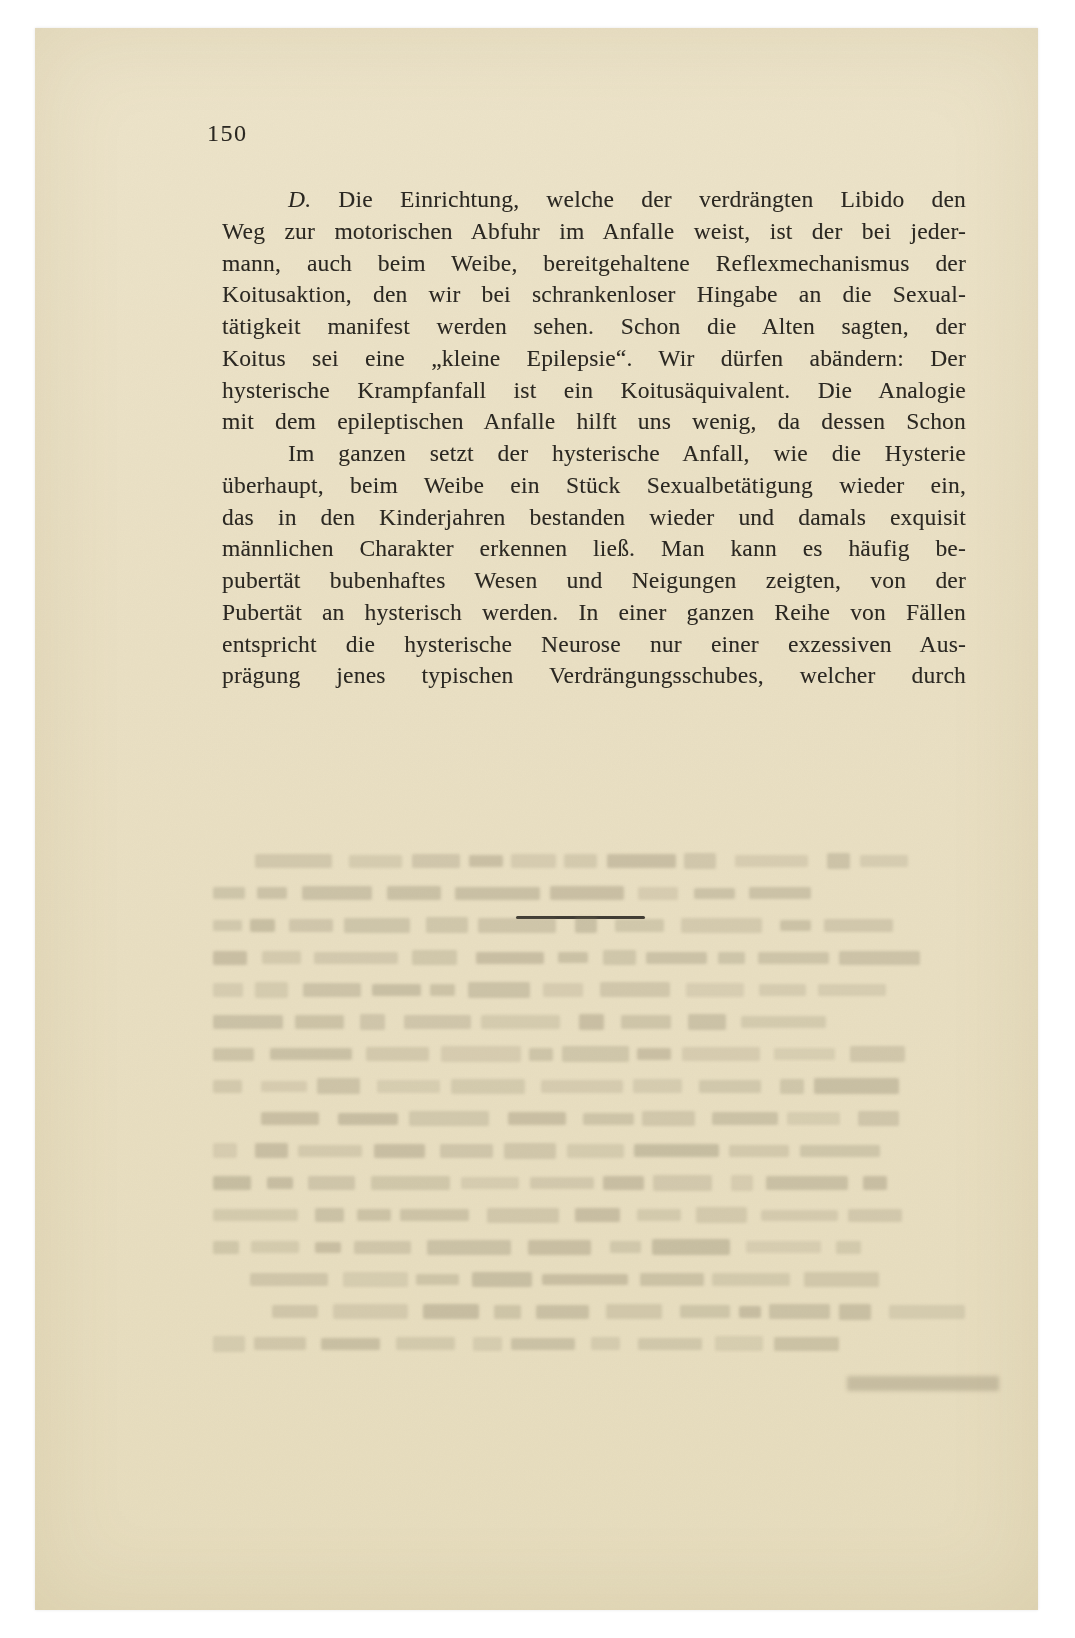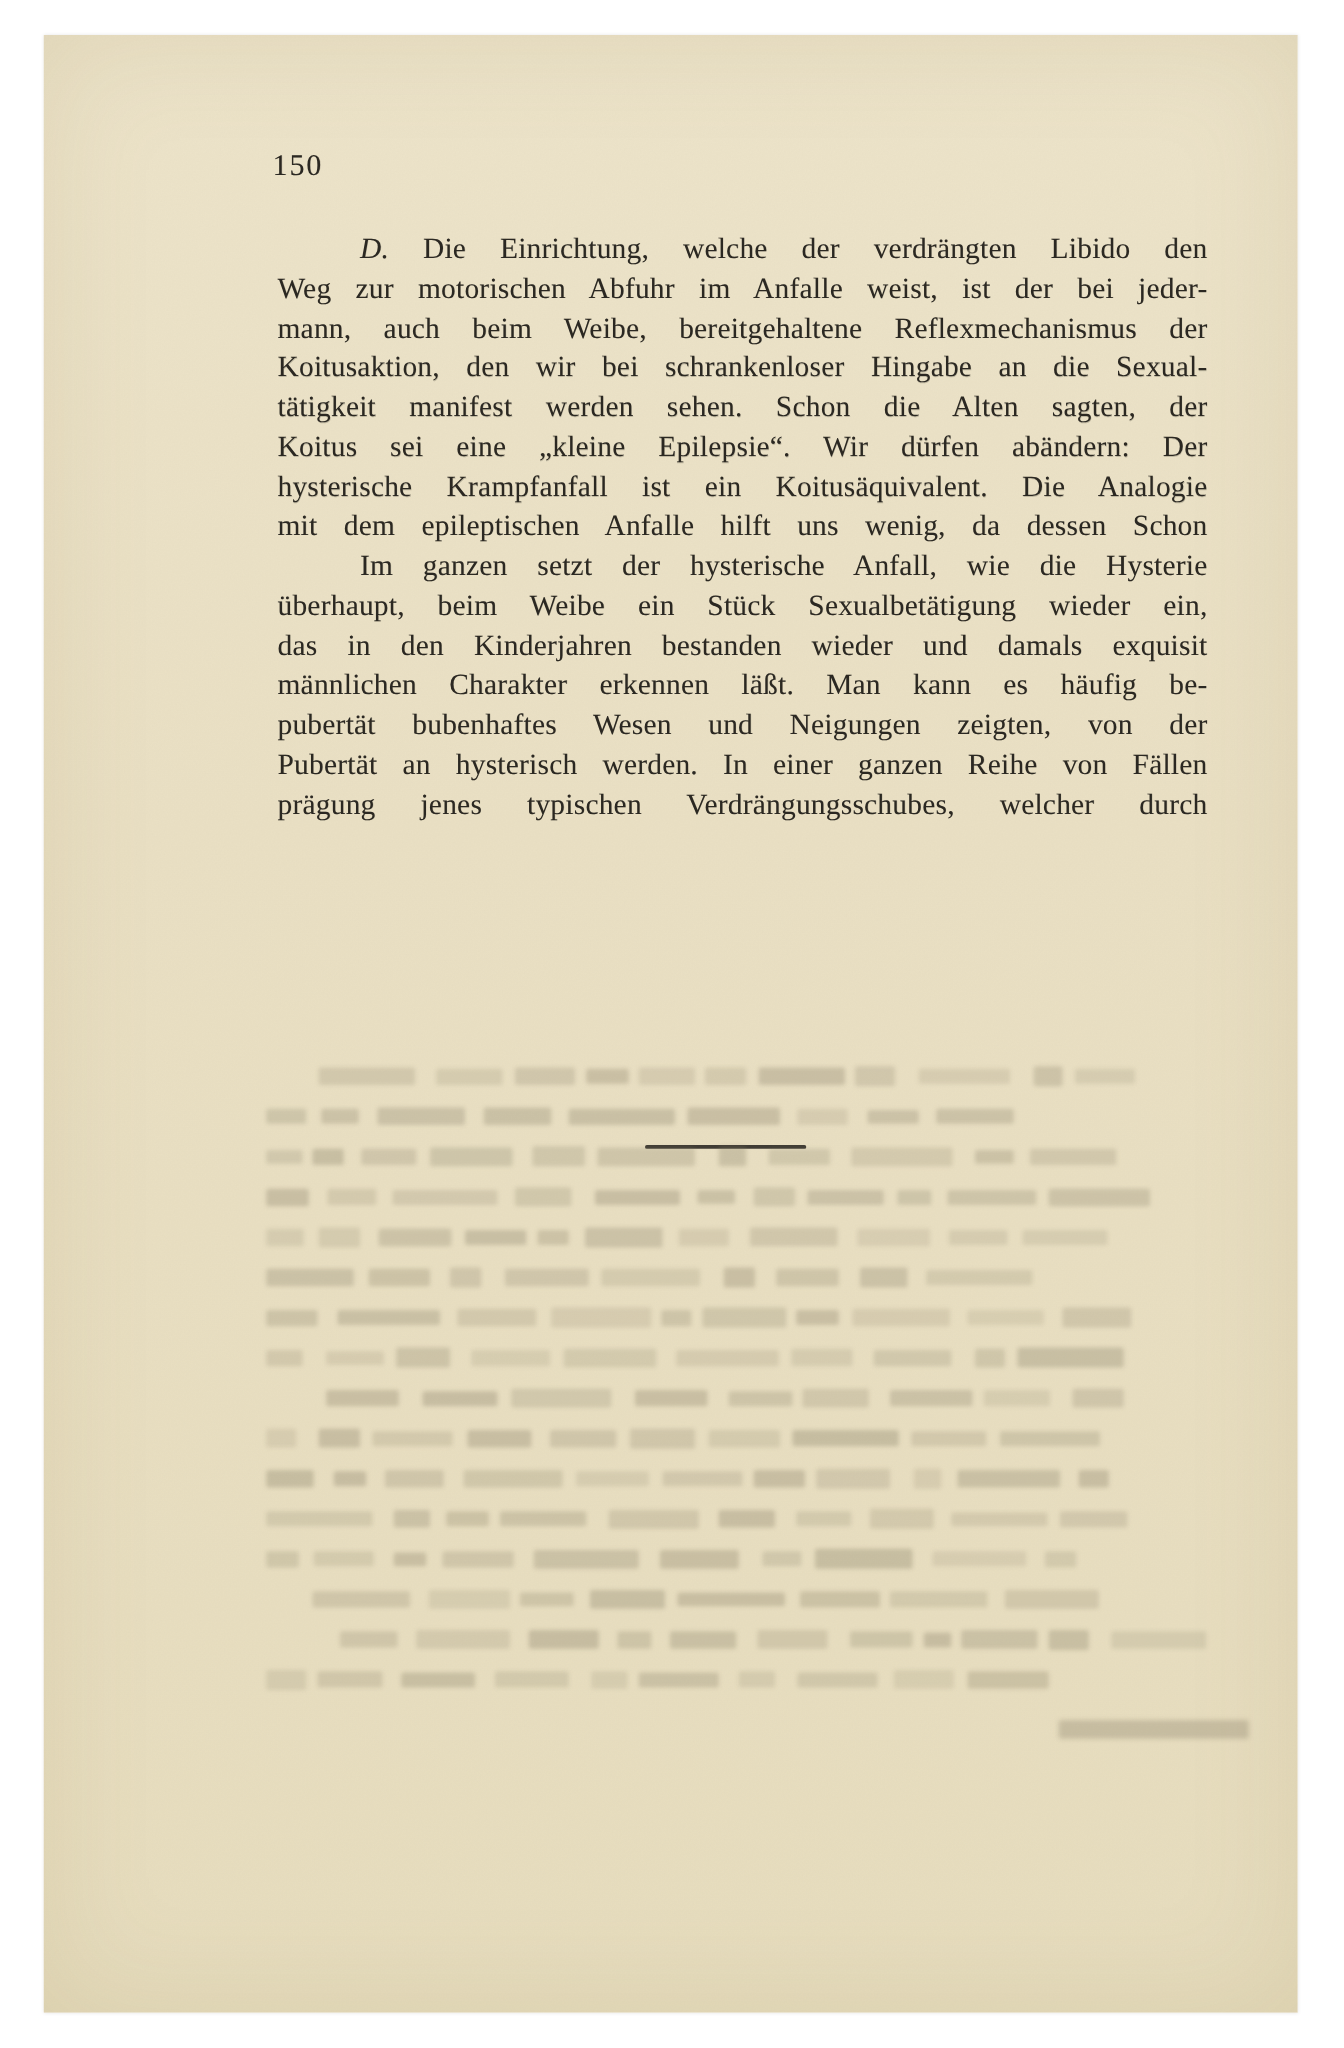--- a/index.html
+++ b/index.html
@@ -7,21 +7,21 @@
     width:1075px;height:1638px;position:relative;overflow:hidden;
     background:#ffffff;
     font-family:"Liberation Serif","DejaVu Serif",serif;
   }
   .page{
     position:absolute;left:35px;top:28px;width:1003px;height:1582px;
     background:linear-gradient(180deg,#EDE4CA 0%,#EAE0C4 40%,#E7DDBE 100%);
     box-shadow:inset 0 0 90px rgba(148,124,72,0.14), 0 0 3px rgba(0,0,0,0.10);
   }
   .pagenum{
-    position:absolute;left:183px;top:92px;
+    position:absolute;left:172px;top:92px;
     font-size:24px;color:#2B2822;letter-spacing:1.5px;
     text-shadow:0.3px 0.3px 0 rgba(43,40,34,0.25);
   }
   .text-block{
     position:absolute;left:187px;top:156px;width:744px;
     font-size:23.5px;line-height:31.75px;color:#2B2822;
     letter-spacing:0.2px;
     text-shadow:0.3px 0.3px 0 rgba(43,40,34,0.22);
   }
   .line{min-height:31.75px;}
@@ -69,23 +69,24 @@
       <div class="line just">Weg zur motorischen Abfuhr im Anfalle weist, ist der bei jeder-</div>
       <div class="line just">mann, auch beim Weibe, bereitgehaltene Reflexmechanismus der</div>
       <div class="line just">Koitusaktion, den wir bei schrankenloser Hingabe an die Sexual-</div>
       <div class="line just">tätigkeit manifest werden sehen. Schon die Alten sagten, der</div>
       <div class="line just">Koitus sei eine „kleine Epilepsie“. Wir dürfen abändern: Der</div>
       <div class="line just">hysterische Krampfanfall ist ein Koitusäquivalent. Die Analogie</div>
       <div class="line just">mit dem epileptischen Anfalle hilft uns wenig, da dessen Schon</div>
       <div class="line just indent">Im ganzen setzt der hysterische Anfall, wie die Hysterie</div>
       <div class="line just">überhaupt, beim Weibe ein Stück Sexualbetätigung wieder ein,</div>
       <div class="line just">das in den Kinderjahren bestanden wieder und damals exquisit</div>
-      <div class="line just">männlichen Charakter erkennen läßt. Man kann es häufig be-</div>
+      <div class="line just">männlichen Charakter erkennen ließ. Man kann es häufig be-</div>
       <div class="line just">pubertät bubenhaftes Wesen und Neigungen zeigten, von der</div>
       <div class="line just">Pubertät an hysterisch werden. In einer ganzen Reihe von Fällen</div>
+      <div class="line just">entspricht die hysterische Neurose nur einer exzessiven Aus-</div>
       <div class="line just">prägung jenes typischen Verdrängungsschubes, welcher durch</div>
     </div>
 
   <div class="rule"></div>
 
   <div class="bleed" id="bleed">
       <div class="bleedrow" style="margin-left: 42.2577px;">
         <span class="blob" style="width: 76.8674px; height: 14.1px; opacity: 0.65; margin-right: 17.3239px;"></span>
         <span class="blob" style="width: 52.1378px; height: 13.2px; opacity: 0.55; margin-right: 10.8842px;"></span>
         <span class="blob" style="width: 47.2779px; height: 14.4px; opacity: 0.7; margin-right: 8.83446px;"></span>

